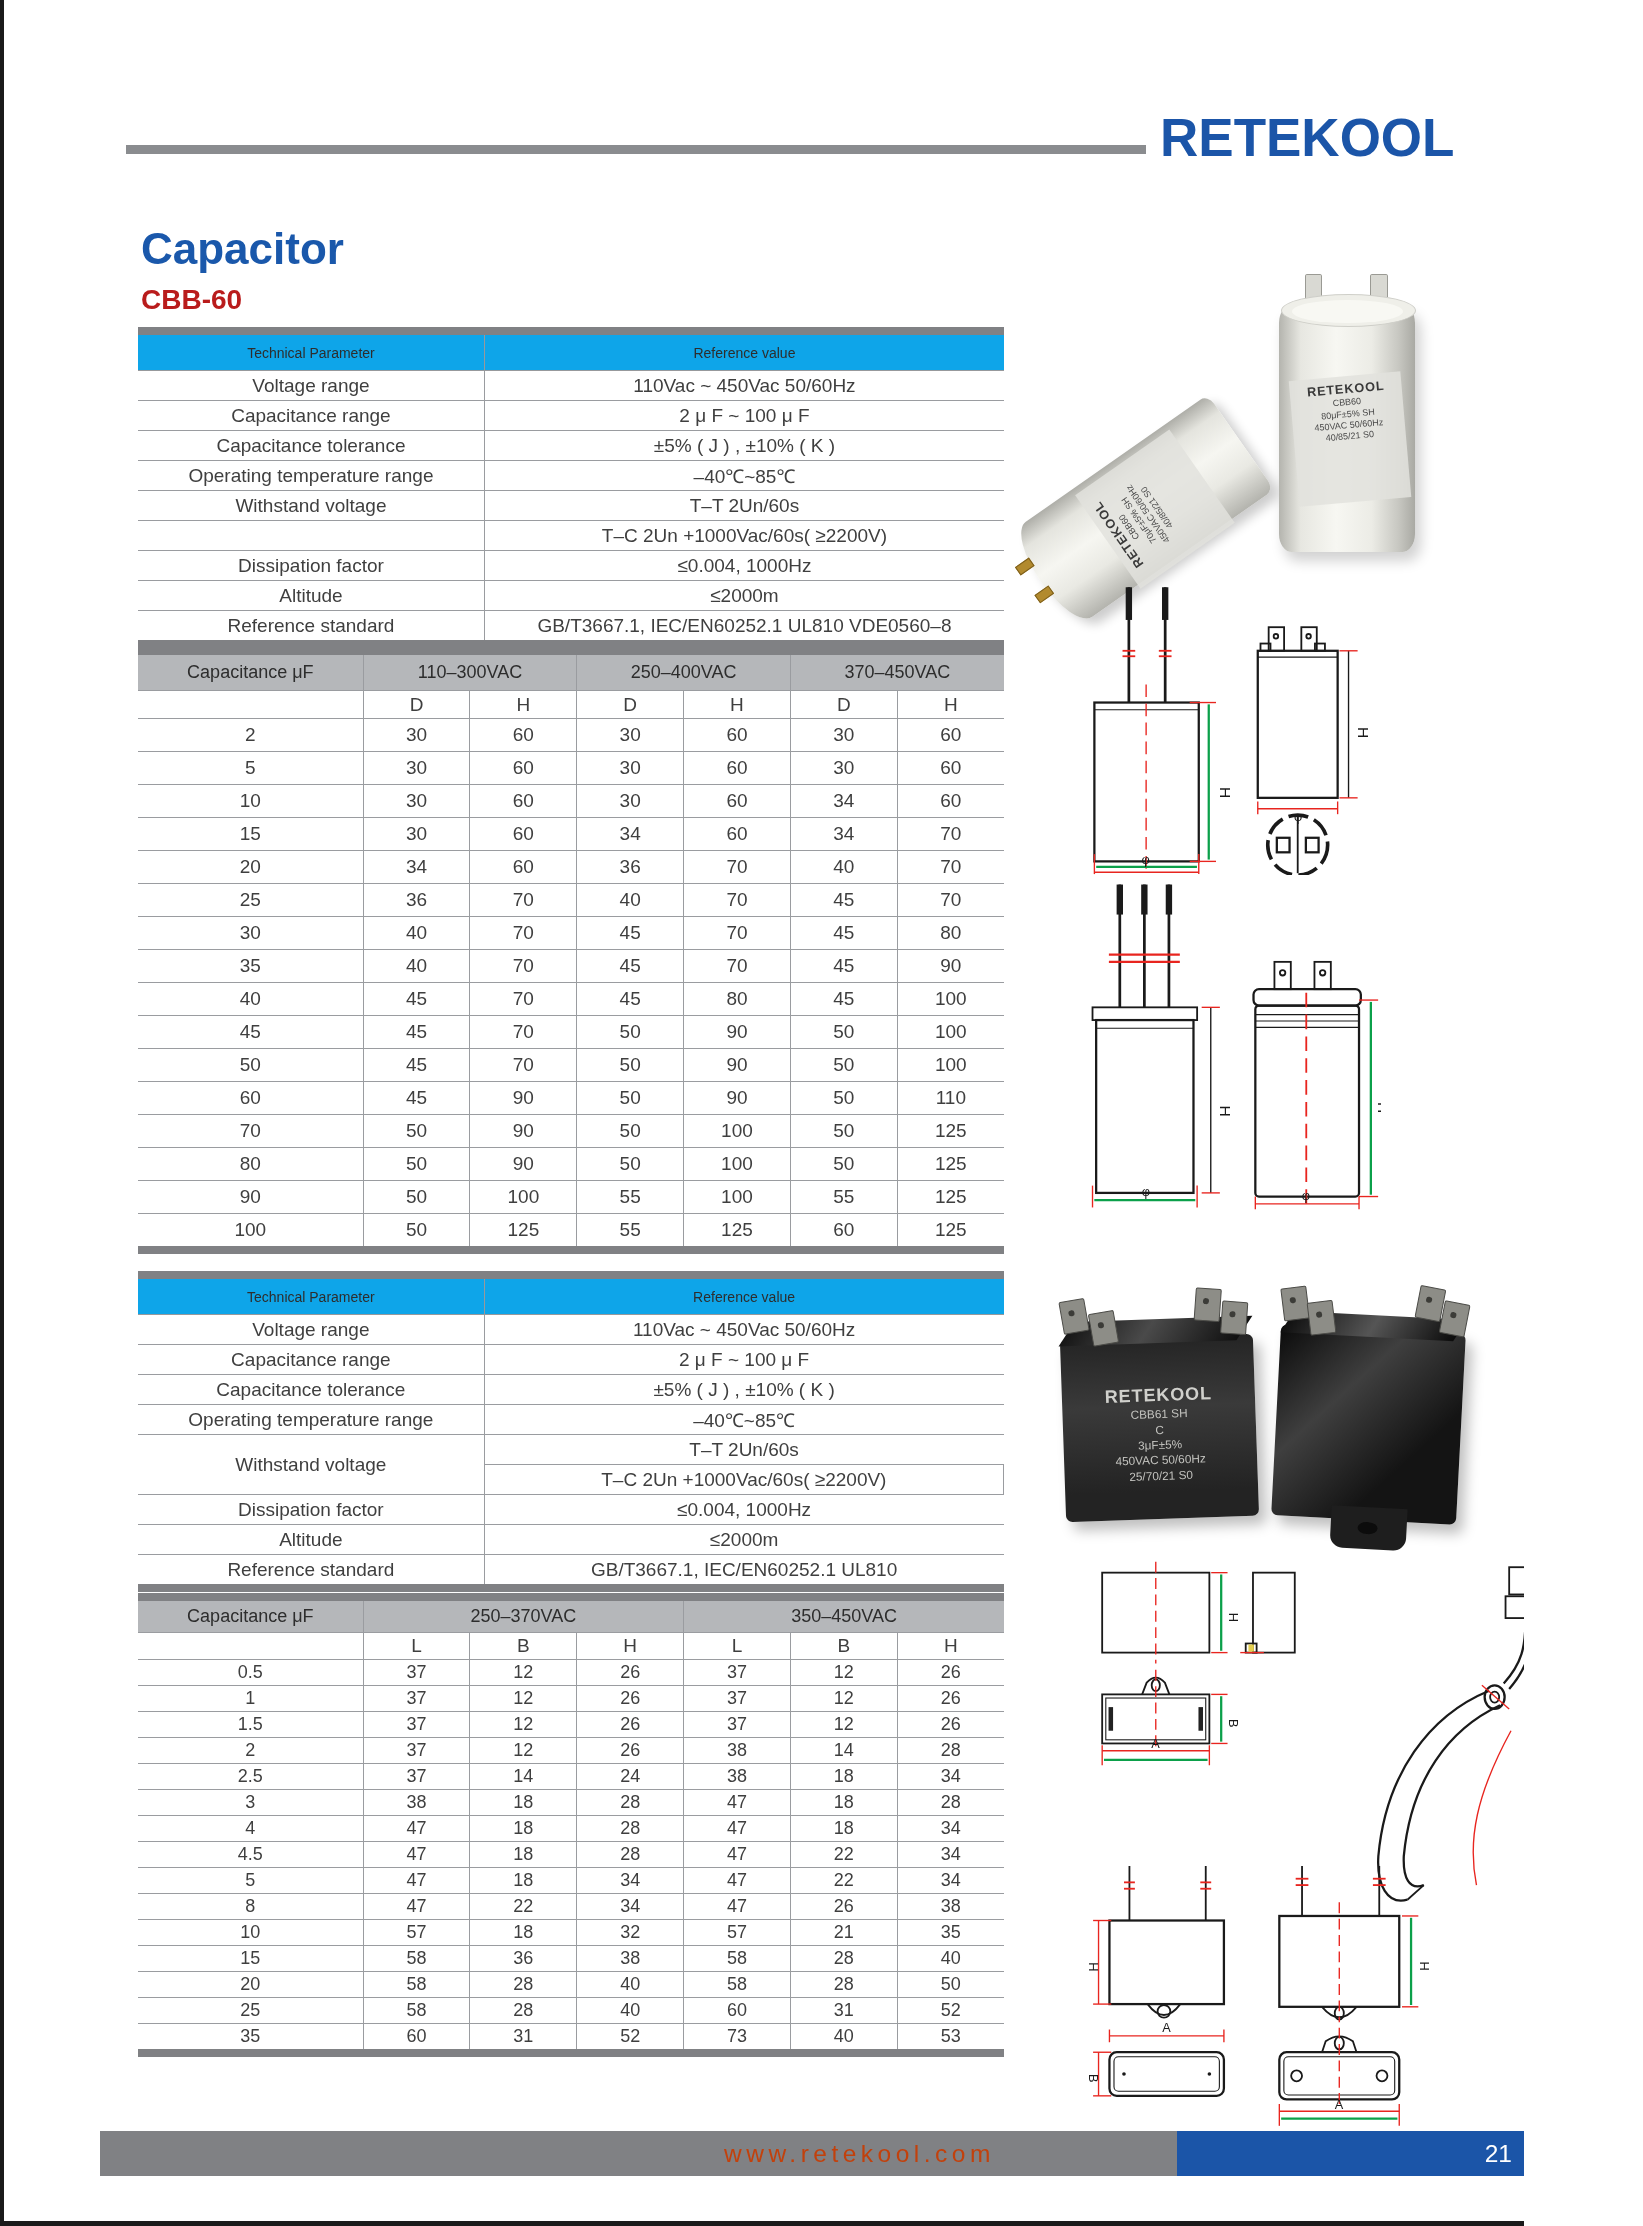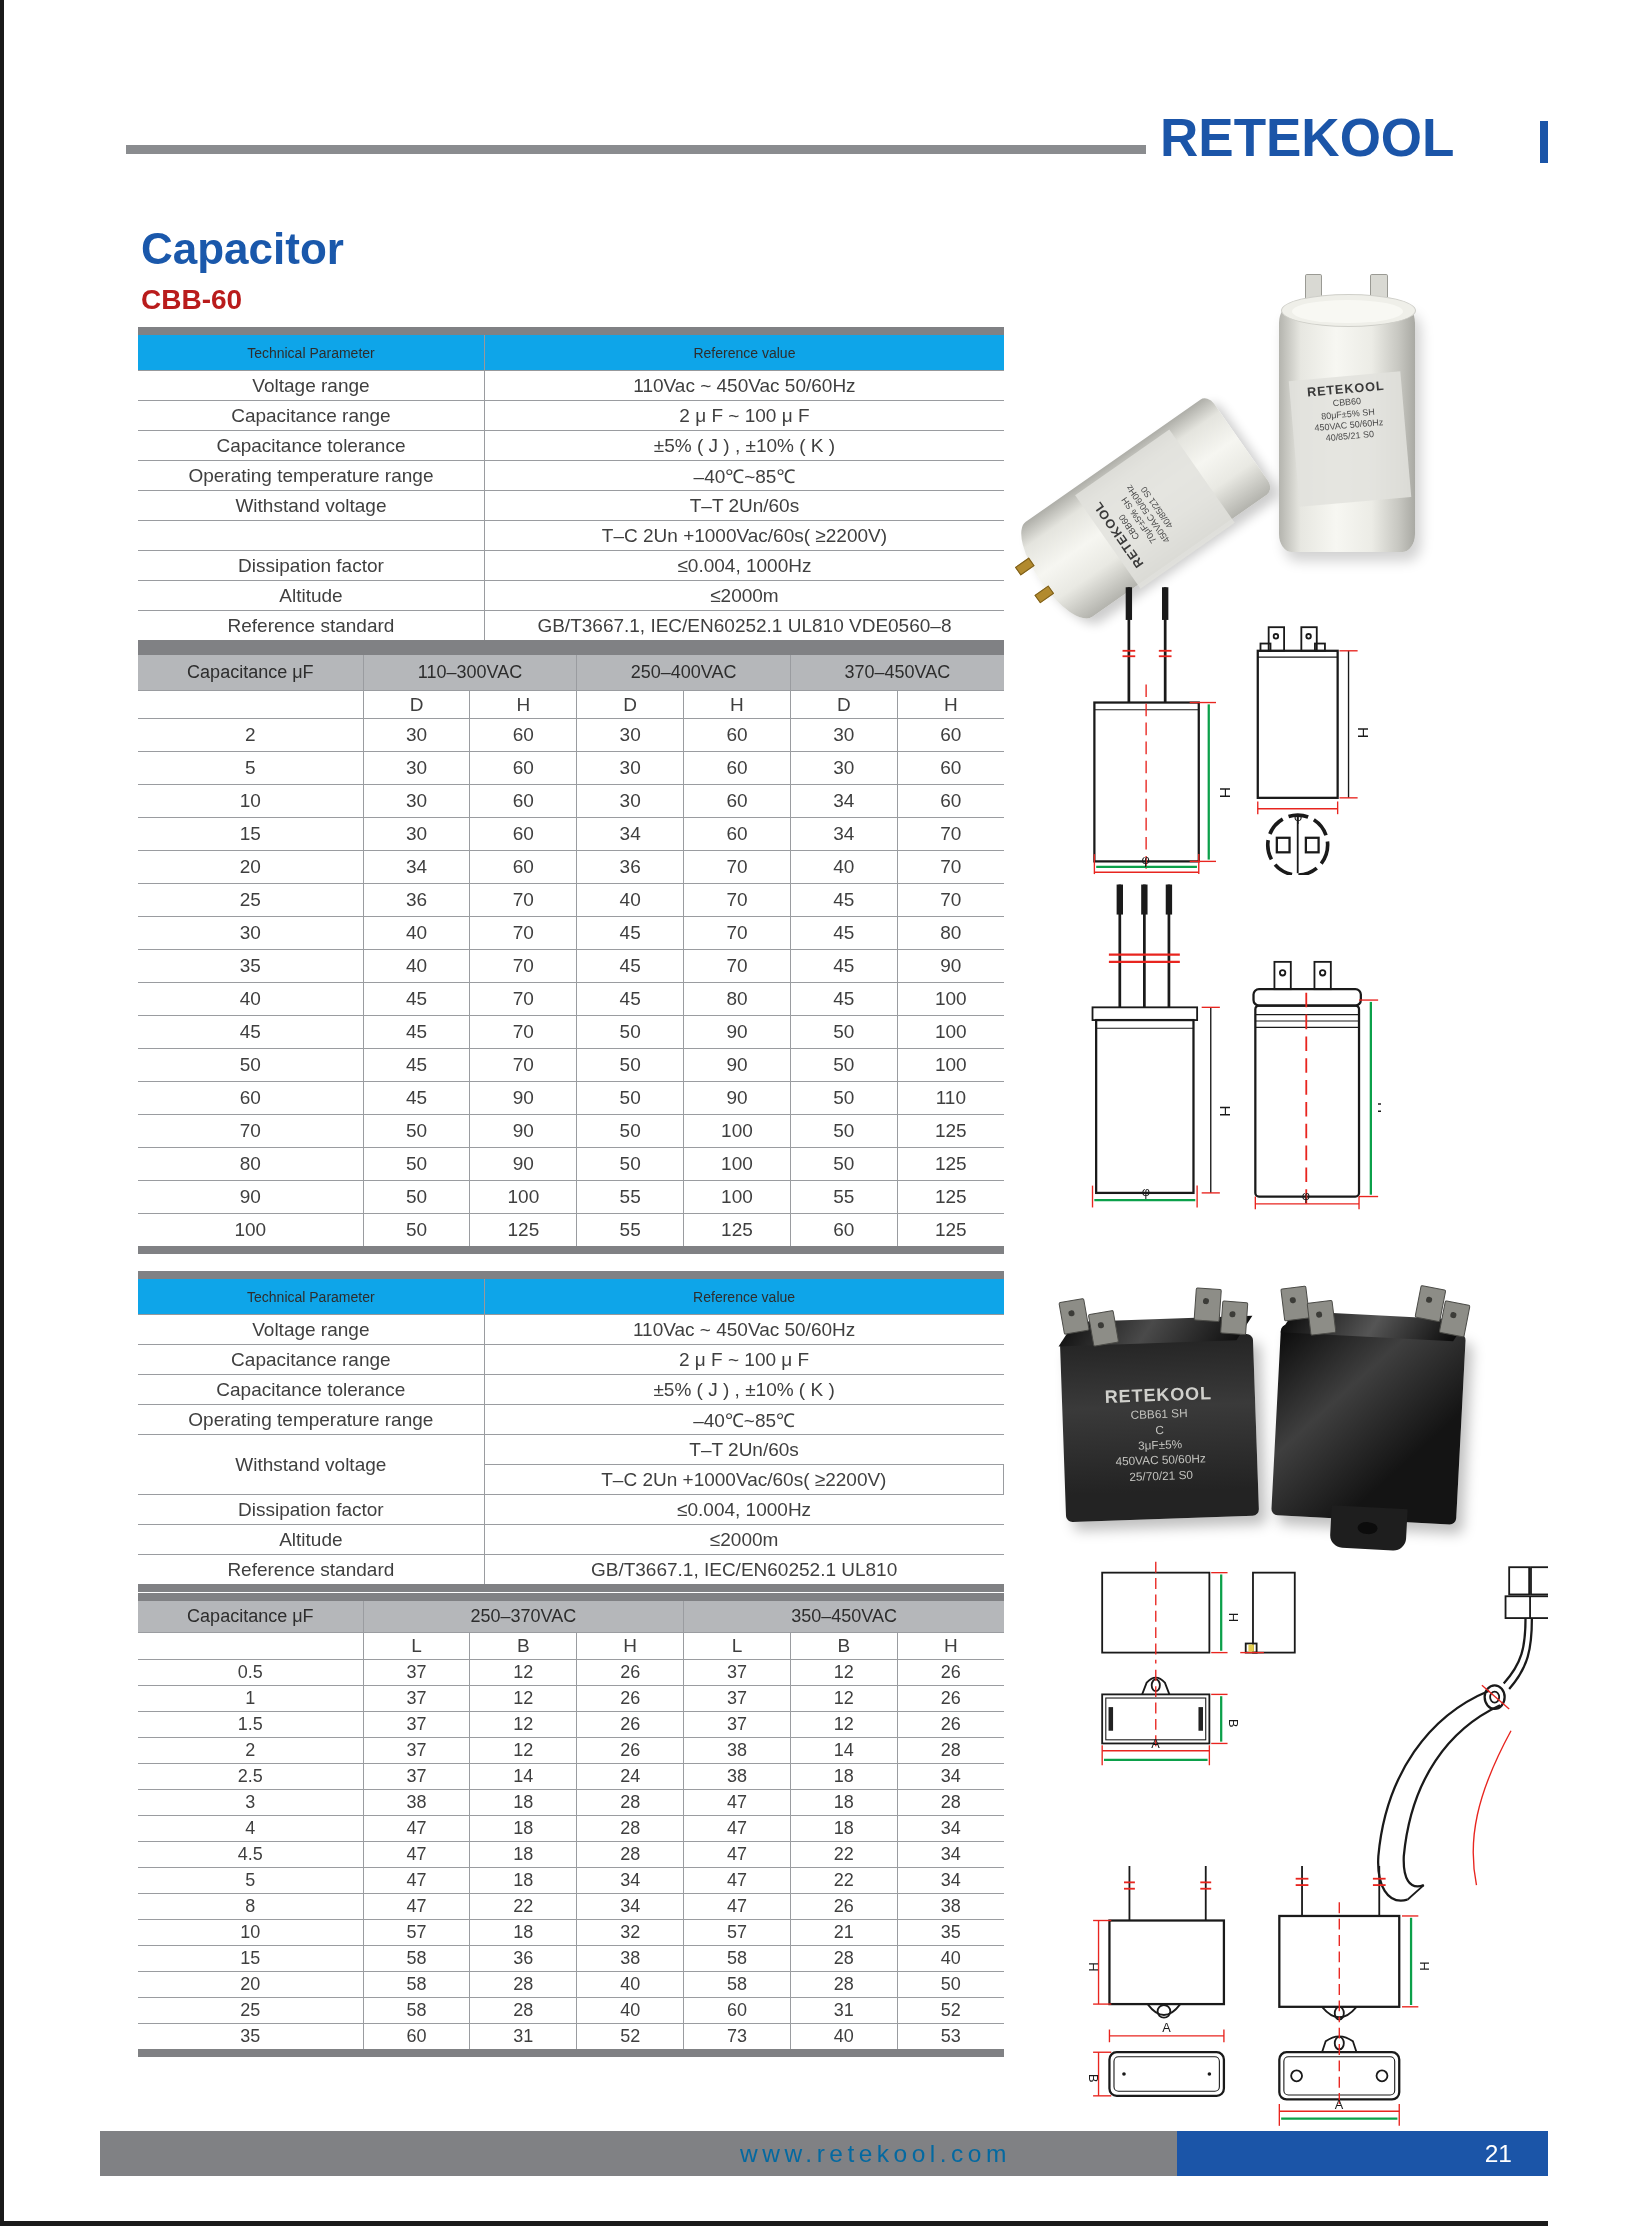--- a/index.html
+++ b/index.html
@@ -1,17 +1,17 @@
 <!DOCTYPE html>
 <html style="font-size:14.5px"><head>
 <meta charset="utf-8">
 <style>
   html,body{margin:0;padding:0;background:#ffffff;}
   .page{position:relative;width:1524px;height:2227px;background:#fff;
-        font-family:"Liberation Sans",sans-serif;overflow:hidden;color:#3f3f3f;padding-left:24px;}
+        font-family:"Liberation Sans",sans-serif;overflow:hidden;color:#3f3f3f;}
   .edge-left{position:absolute;left:0;top:0;width:3.6px;height:2227px;background:#1a1a1a;}
   .edge-bottom{position:absolute;left:0;top:2221px;width:1644px;height:5.5px;background:#1a1a1a;}
 
   
   .hdr-line{position:absolute;left:126px;top:145px;width:1020px;height:9px;background:#8a8c8f;}
   .logo{position:absolute;left:1160px;top:107px;font-size:53px;font-weight:bold;
         color:#1b55a8;letter-spacing:0px;}
   .logo-block{position:absolute;left:1540px;top:121px;width:104px;height:42px;background:#1b55a8;}
 
   .title{position:absolute;left:141px;top:224px;font-size:44px;font-weight:bold;color:#1a58ab;}
@@ -37,22 +37,22 @@
   .dims thead tr.sub td{height:27px;background:#fff;}
   .dims tbody td{height:32px;}
   .dims61 thead tr.ghdr th{height:31px;}
   .dims61 thead tr.sub td{height:25.5px;}
   .dims61 tbody td{height:25px;font-size:18px;}
 
   
   .footer{position:absolute;left:100px;top:2131px;width:1519px;height:45px;display:flex;}
   .f-gray{flex:1;background:#808184;}
   .f-blue{width:442px;background:#1b55a8;}
-  .f-url{position:absolute;left:16px;top:0;width:100%;height:45px;display:flex;align-items:center;
-         justify-content:center;color:#0369a1;font-size:24.5px;letter-spacing:4.5px;}
+  .f-url{position:absolute;left:0;top:0;width:100%;height:45px;display:flex;align-items:center;
+         justify-content:center;color:#c2410c;font-size:24.5px;letter-spacing:4.5px;}
   .f-page{position:absolute;right:107px;top:0;height:45px;display:flex;align-items:center;
           color:#fff;font-size:24.5px;}
 
   .tab2{position:absolute;left:1566px;top:643px;width:77px;height:225px;background:#1b55a8;
         color:#fff;display:flex;align-items:center;justify-content:center;
         font-size:58px;font-weight:bold;}
 
   
   .photo60{position:absolute;left:1044px;top:265px;width:391px;height:320px;}
   .cyl-u{position:absolute;left:235px;top:40px;width:136px;height:247px;}

